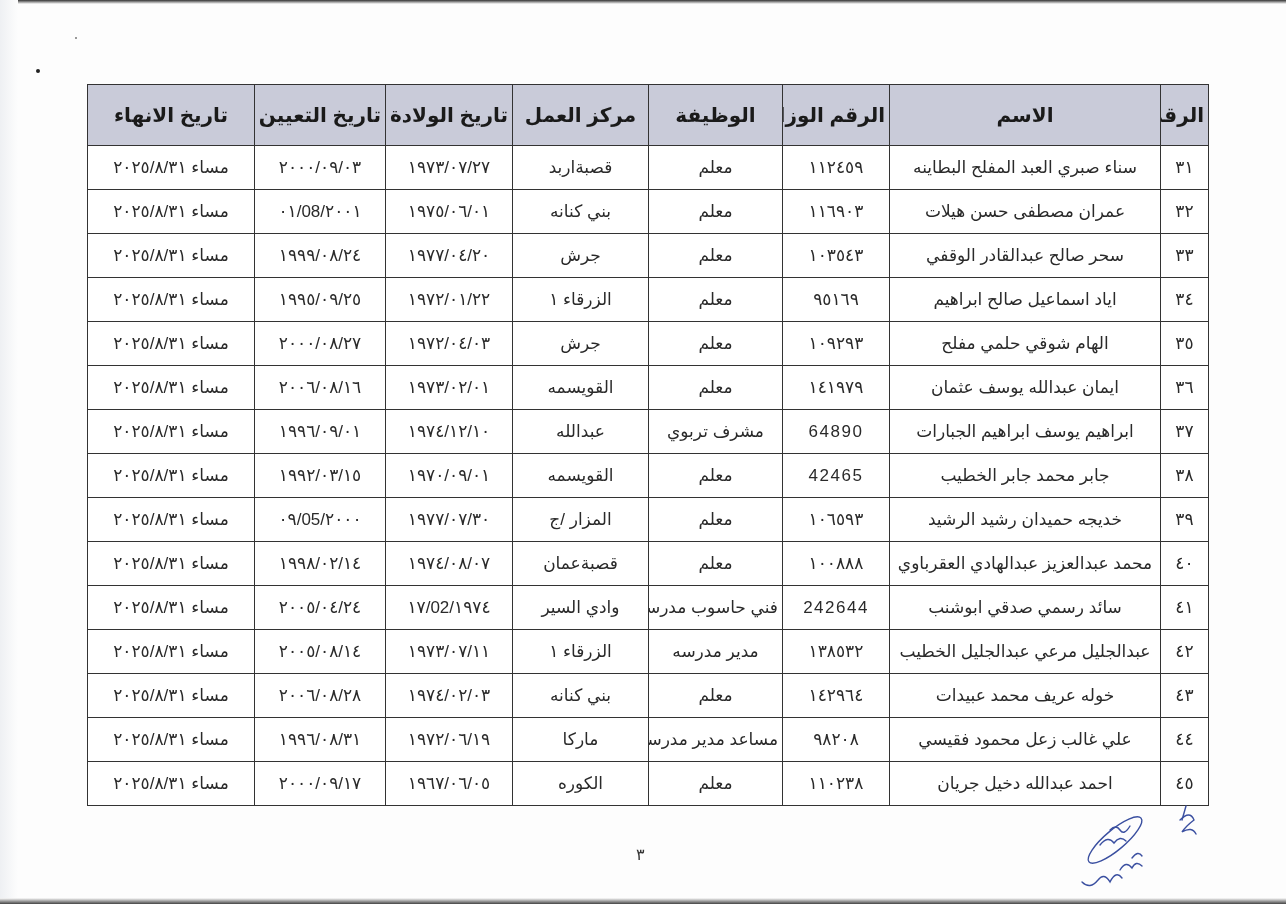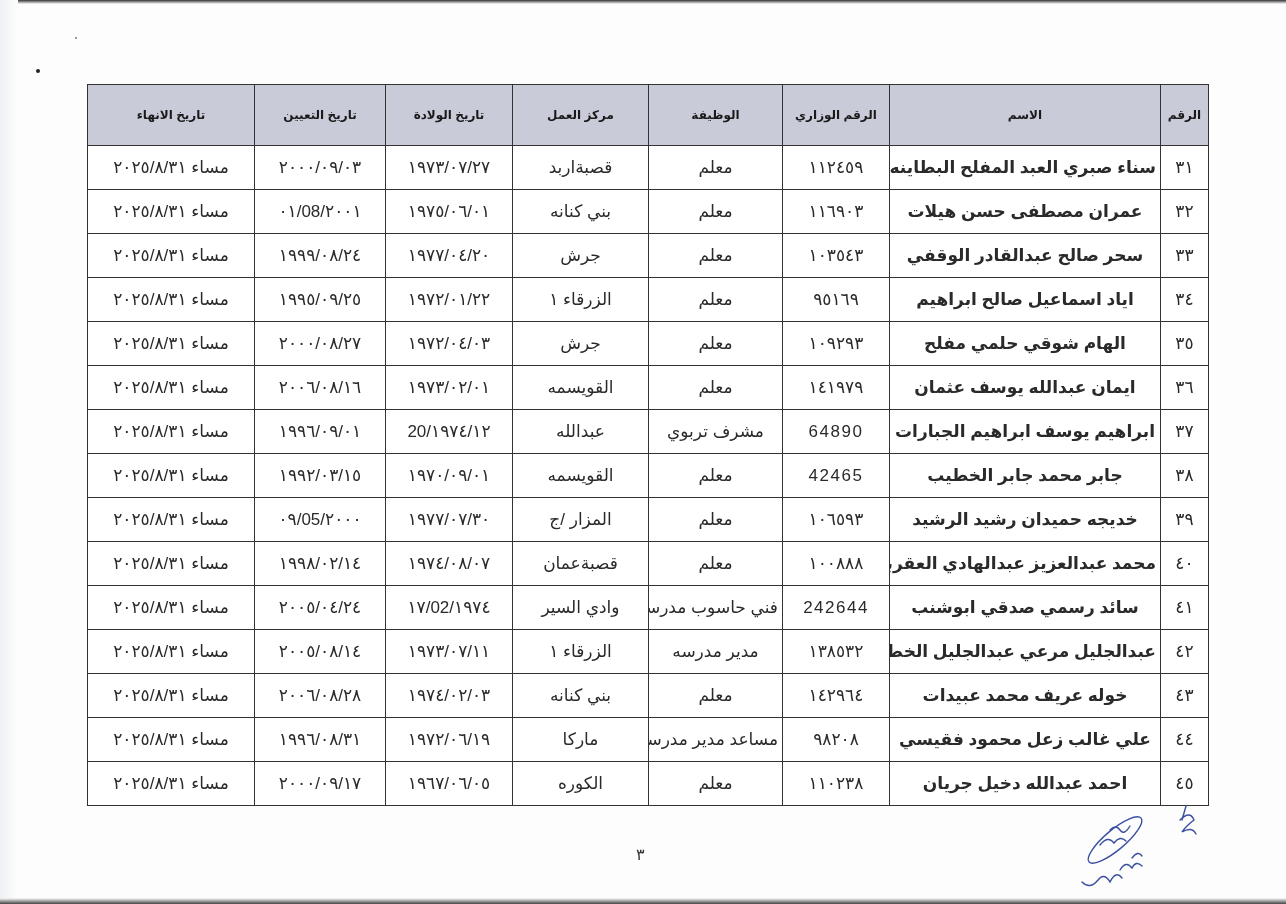--- a/index.html
+++ b/index.html
@@ -35,32 +35,32 @@
       text-align: center;
       white-space: nowrap;
       overflow: hidden;
       padding: 0 4px;
     }
     table.roster th {
       background: #c9cbd9;
       height: 60px;
       font-family: "Liberation Sans", "DejaVu Sans", sans-serif;
       font-weight: bold;
-      font-size: 12px;
+      font-size: 20px;
       color: #1a1a1a;
     }
     table.roster td {
       height: 43px;
       font-family: "Liberation Sans", "DejaVu Sans", sans-serif;
       font-size: 17px;
       color: #2a2a2a;
       background: #fff;
     }
     td.num, td.mid, td.date { letter-spacing: 1.5px; font-size: 16px; }
-    td.name { font-size: 17px; font-weight: bold; }
+    td.name { font-size: 17px; }
     td.job-wide { padding: 0; font-size: 16px; text-align: right; }
     .page-number {
       position: absolute; left: 636px; top: 845px;
       font-size: 16px; color: #333;
       font-family: "Liberation Serif", serif;
     }
     .signature {
       position: absolute; left: 1070px; top: 800px; width: 140px; height: 95px;
     }
   </style>
@@ -156,21 +156,21 @@
         <td class="date">١٩٧٣/٠٢/٠١</td>
         <td class="date">٢٠٠٦/٠٨/١٦</td>
         <td class="end">مساء ٢٠٢٥/٨/٣١</td>
       </tr>
       <tr>
         <td class="num">٣٧</td>
         <td class="name">ابراهيم يوسف ابراهيم الجبارات</td>
         <td class="mid">64890</td>
         <td class="job">مشرف تربوي</td>
         <td class="wc">عبدالله</td>
-        <td class="date">١٩٧٤/١٢/20</td>
+        <td class="date">١٩٧٤/١٢/١٠</td>
         <td class="date">١٩٩٦/٠٩/٠١</td>
         <td class="end">مساء ٢٠٢٥/٨/٣١</td>
       </tr>
       <tr>
         <td class="num">٣٨</td>
         <td class="name">جابر محمد جابر الخطيب</td>
         <td class="mid">42465</td>
         <td class="job">معلم</td>
         <td class="wc">القويسمه</td>
         <td class="date">١٩٧٠/٠٩/٠١</td>

